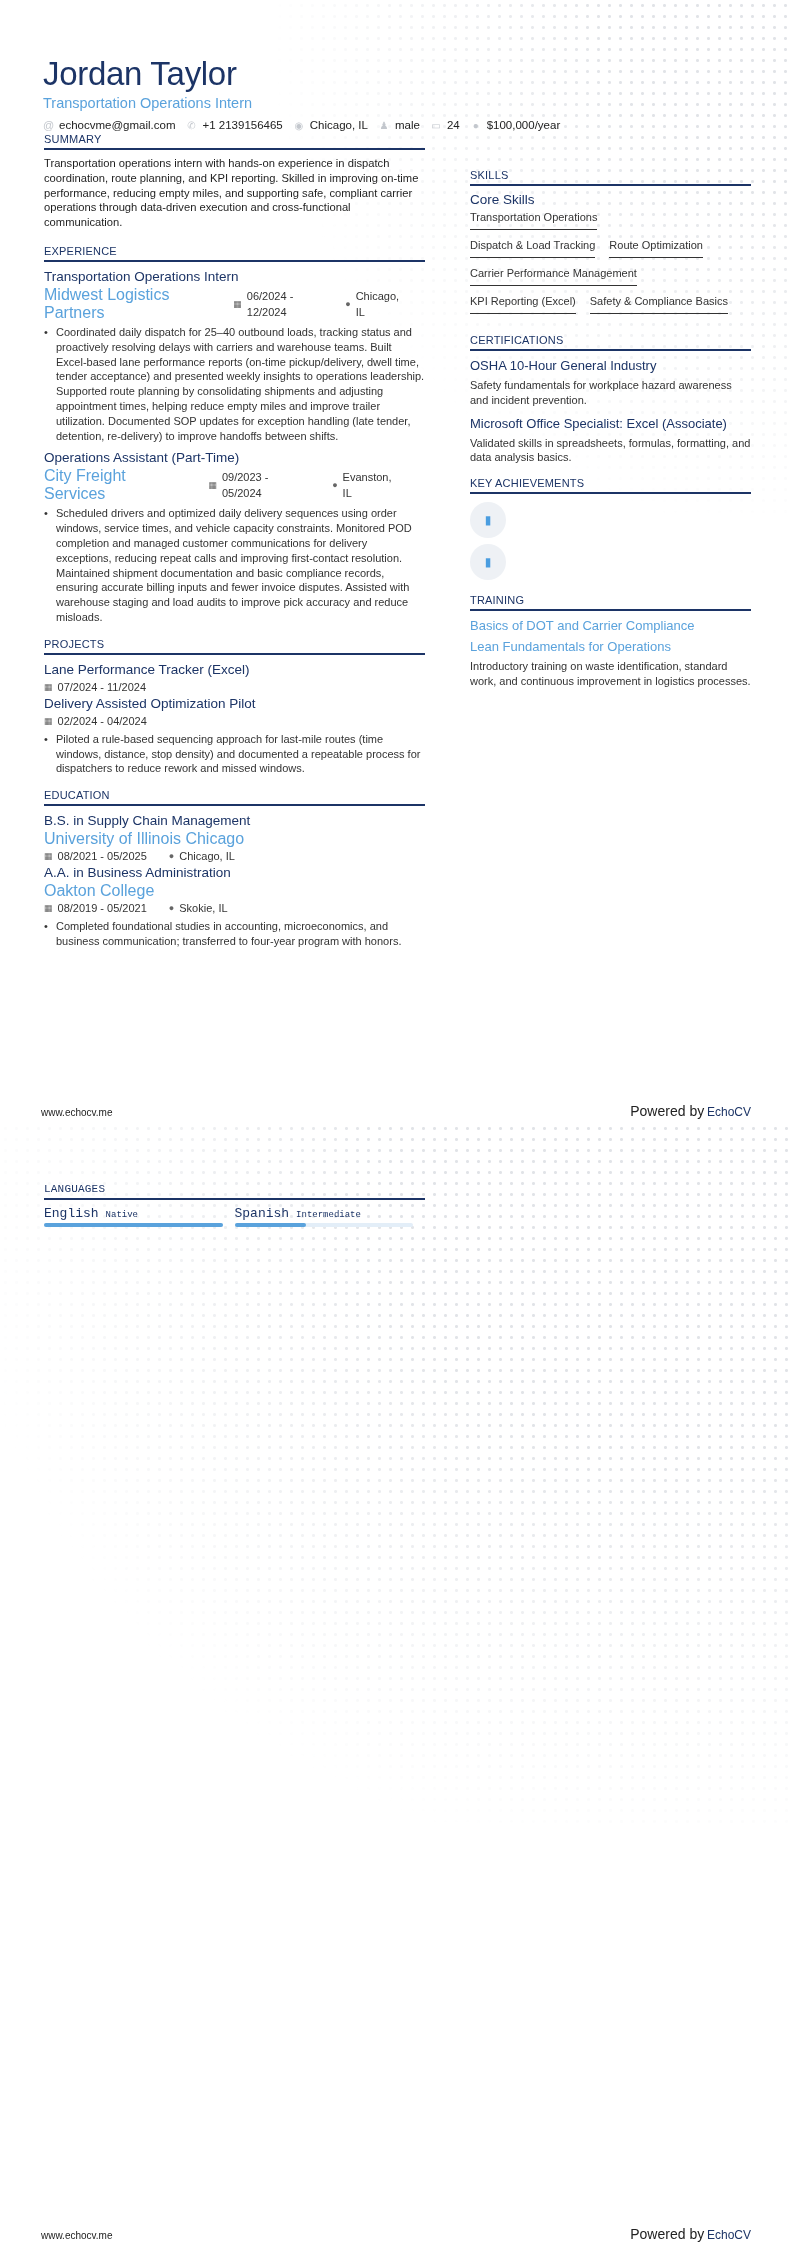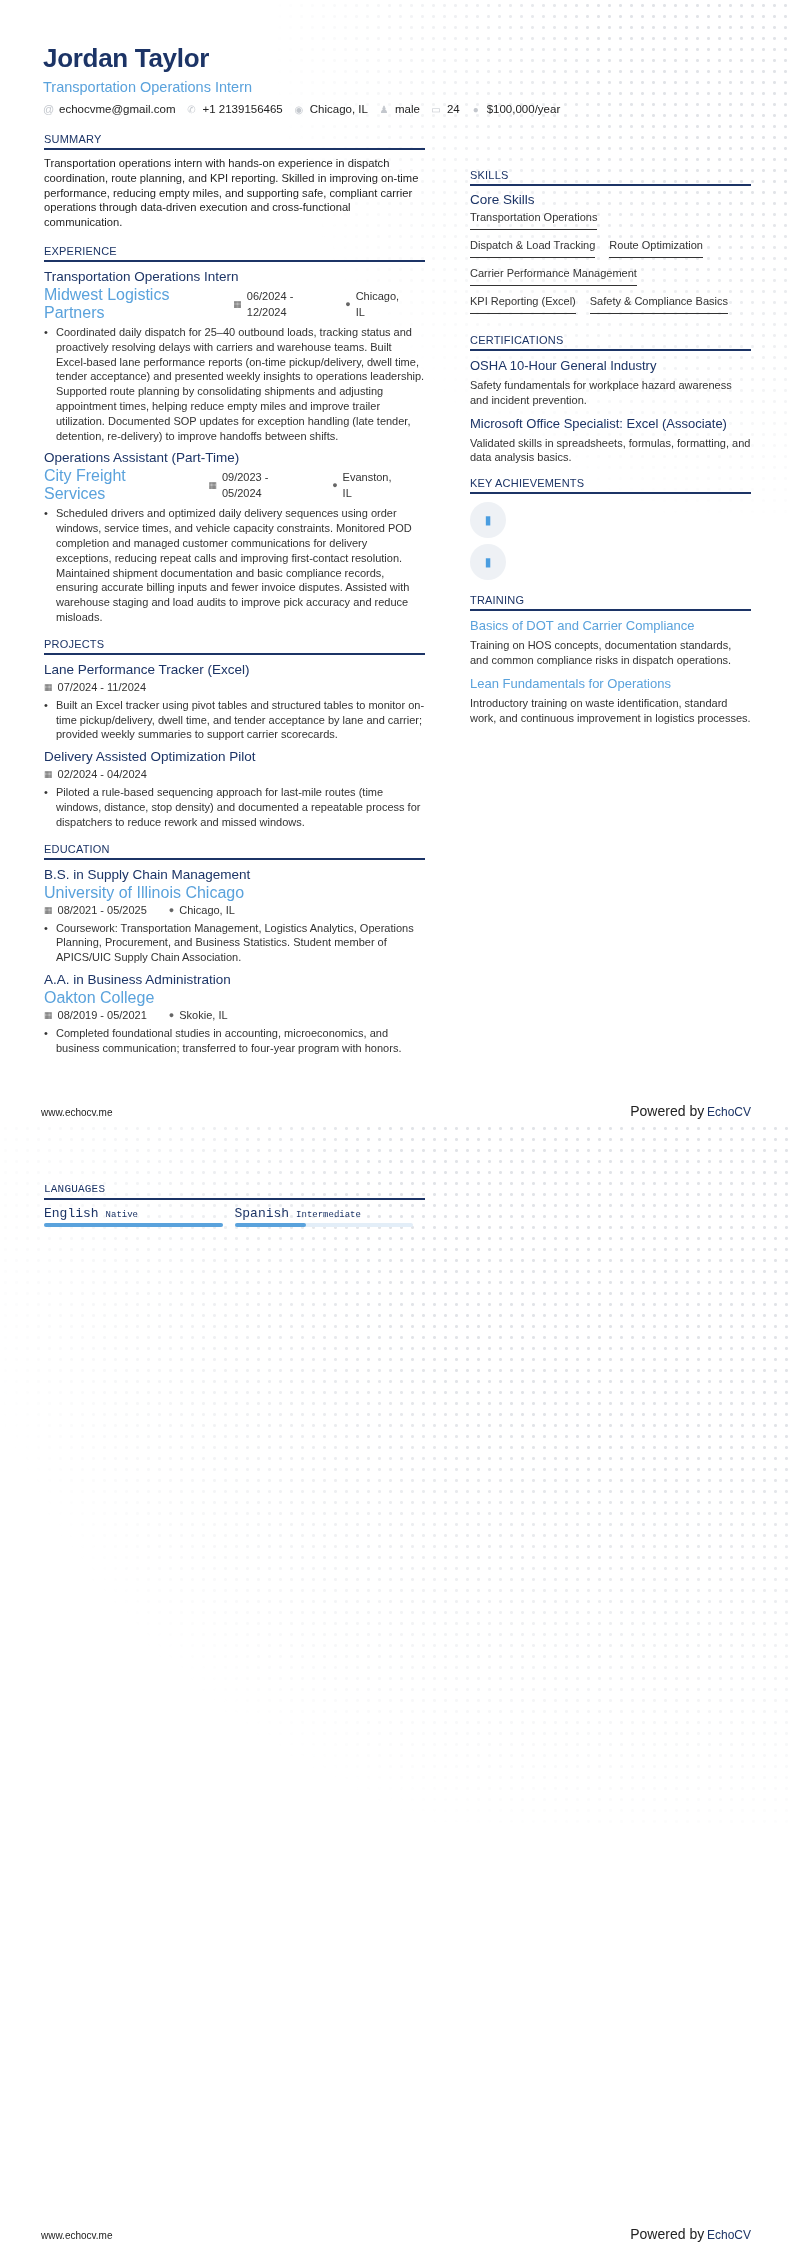--- a/index.html
+++ b/index.html
@@ -14,21 +14,21 @@
     background-size: 11px 11px;
     -webkit-mask-image: radial-gradient(ellipse at 100% 0%, #000 25%, transparent 72%);
     mask-image: radial-gradient(ellipse at 100% 0%, #000 25%, transparent 72%);
     pointer-events: none;
   }
   .dots2 { top: 0; width: 794px; height: 700px;
     -webkit-mask-image: radial-gradient(ellipse at 85% 10%, #000 30%, transparent 75%);
     mask-image: radial-gradient(ellipse at 85% 10%, #000 30%, transparent 75%);
   }
   .header { position: absolute; left: 43px; top: 38px; }
-  .name { font-size: 26px; color: #1c3466; font-weight: 700; letter-spacing: -0.3px; line-height: 40px; }
+  .name { font-size: 33px; color: #1c3466; font-weight: 400; letter-spacing: -0.3px; line-height: 40px; margin-top: 16px; }
   .headline { font-size: 14.5px; color: #5aa2dc; margin-top: 1px; }
   .contacts { display: flex; align-items: center; margin-top: 8px; font-size: 11.5px; color: #222; }
   .contact { display: flex; align-items: center; margin-right: 11px; }
   .cicon { color: #c3c7cd; font-size: 10px; margin-right: 6px; display: inline-block; width: 10px; text-align: center; }
 
   .col-left { position: absolute; left: 44px; width: 381px; }
   .col-right { position: absolute; left: 470px; width: 281px; margin-top: 36px; }
   .sec-title { font-size: 11px; color: #1c3466; text-transform: uppercase; letter-spacing: 0.2px; padding-bottom: 3px; border-bottom: 2px solid #1c3466; margin-bottom: 6px; }
   .section { margin-bottom: 17px; }
   .para { font-size: 11.2px; line-height: 14.8px; color: #1e1e1e; }
@@ -157,23 +157,20 @@
     <div class="section" style="margin-top:-4px;">
       <div class="sec-title">Projects</div>
       <div>
         <div class="item-title">Lane Performance Tracker (Excel)</div>
         <div class="meta-row">
             <span class="meta">
               <span class="meta-icon">▦</span>
               <span>07/2024 - 11/2024</span>
             </span>
           </div>
-        <ul class="bullets">
-            <li>Built an Excel tracker using pivot tables and structured tables to monitor on-time pickup/delivery, dwell time, and tender acceptance by lane and carrier; provided weekly summaries to support carrier scorecards.</li>
-          </ul>
       </div>
       <div>
         <div class="item-title">Delivery Assisted Optimization Pilot</div>
         <div class="meta-row">
             <span class="meta">
               <span class="meta-icon">▦</span>
               <span>02/2024 - 04/2024</span>
             </span>
           </div>
         <ul class="bullets">
@@ -190,23 +187,20 @@
         <div class="meta-row">
           <span class="meta">
               <span class="meta-icon">▦</span>
               <span>08/2021 - 05/2025</span>
             </span>
           <span class="meta">
               <span class="meta-icon">●</span>
               <span>Chicago, IL</span>
             </span>
         </div>
-        <ul class="bullets">
-            <li>Coursework: Transportation Management, Logistics Analytics, Operations Planning, Procurement, and Business Statistics. Student member of APICS/UIC Supply Chain Association.</li>
-          </ul>
       </div>
       <div>
         <div class="item-title">A.A. in Business Administration</div>
         <div class="item-sub">Oakton College</div>
         <div class="meta-row">
           <span class="meta">
               <span class="meta-icon">▦</span>
               <span>08/2019 - 05/2021</span>
             </span>
           <span class="meta">
@@ -249,21 +243,20 @@
         <div class="ach-icon">▮</div>
       </div>
       <div class="ach">
         <div class="ach-icon">▮</div>
       </div>
     </div>
 
     <div class="section">
       <div class="sec-title">Training</div>
       <div class="train-title">Basics of DOT and Carrier Compliance</div>
-      <div class="cert-desc">Training on HOS concepts, documentation standards, and common compliance risks in dispatch operations.</div>
       <div class="train-title">Lean Fundamentals for Operations</div>
       <div class="cert-desc">Introductory training on waste identification, standard work, and continuous improvement in logistics processes.</div>
     </div>
   </div>
 
   <div class="footer" style="top:1103px;">
     <span>www.echocv.me</span>
     <span><span class="powered">Powered by</span> <span class="brand">EchoCV</span></span>
   </div>
 </div>

